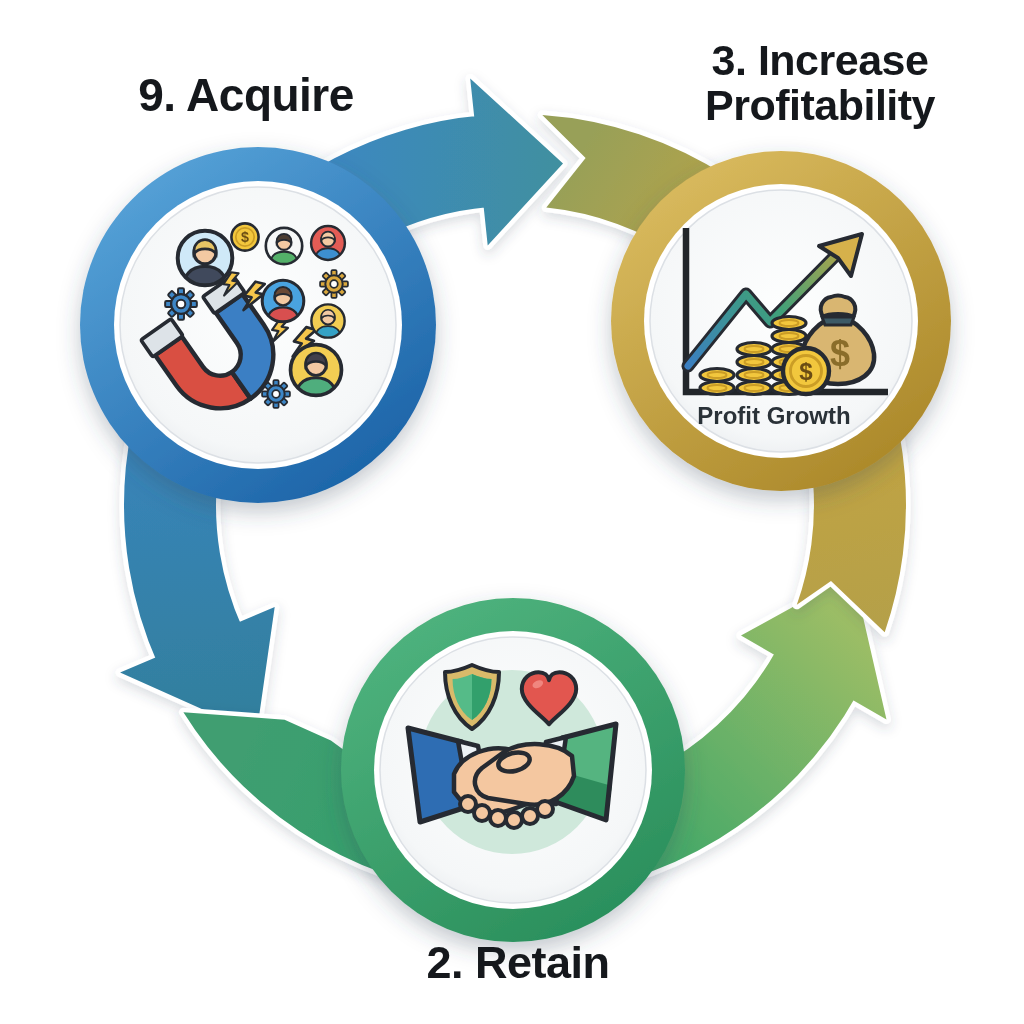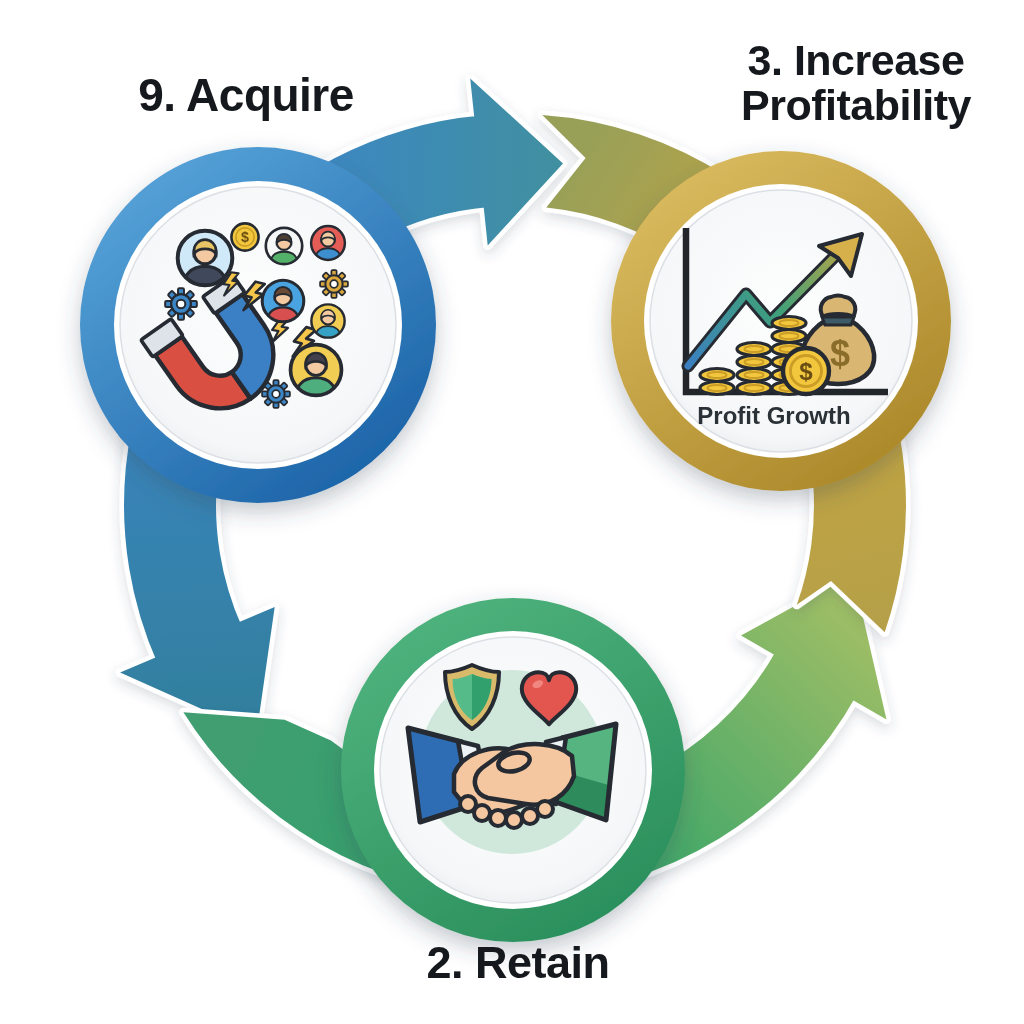--- a/index.html
+++ b/index.html
@@ -3,21 +3,21 @@
 <meta charset="utf-8">
 <style>
   html,body{margin:0;padding:0;background:#ffffff;}
   .canvas{position:relative;width:1024px;height:1024px;background:#ffffff;overflow:hidden;
           font-family:"Liberation Sans",sans-serif;}
   .scene{position:absolute;left:0;top:0;}
   .band{stroke:#ffffff;stroke-width:9;paint-order:stroke;stroke-linejoin:round;}
   .stage-label{position:absolute;font-weight:bold;color:#15181c;text-align:center;
                line-height:1.04;white-space:pre-line;letter-spacing:-0.5px;}
   .label-acquire{left:46px;top:72px;width:400px;font-size:46px;}
-  .label-profit{left:696px;top:38px;width:320px;font-size:43px;}
+  .label-profit{left:660px;top:38px;width:320px;font-size:43px;}
   .label-retain{left:318px;top:940px;width:400px;font-size:45px;}
   text{font-family:"Liberation Sans",sans-serif;}
 </style>
 </head>
 <body>
 
 <div class="canvas">
 <svg class="scene" width="1024" height="1024" viewBox="0 0 1024 1024">
   <defs>
     <filter id="fStage" x="-40%" y="-40%" width="180%" height="180%">

